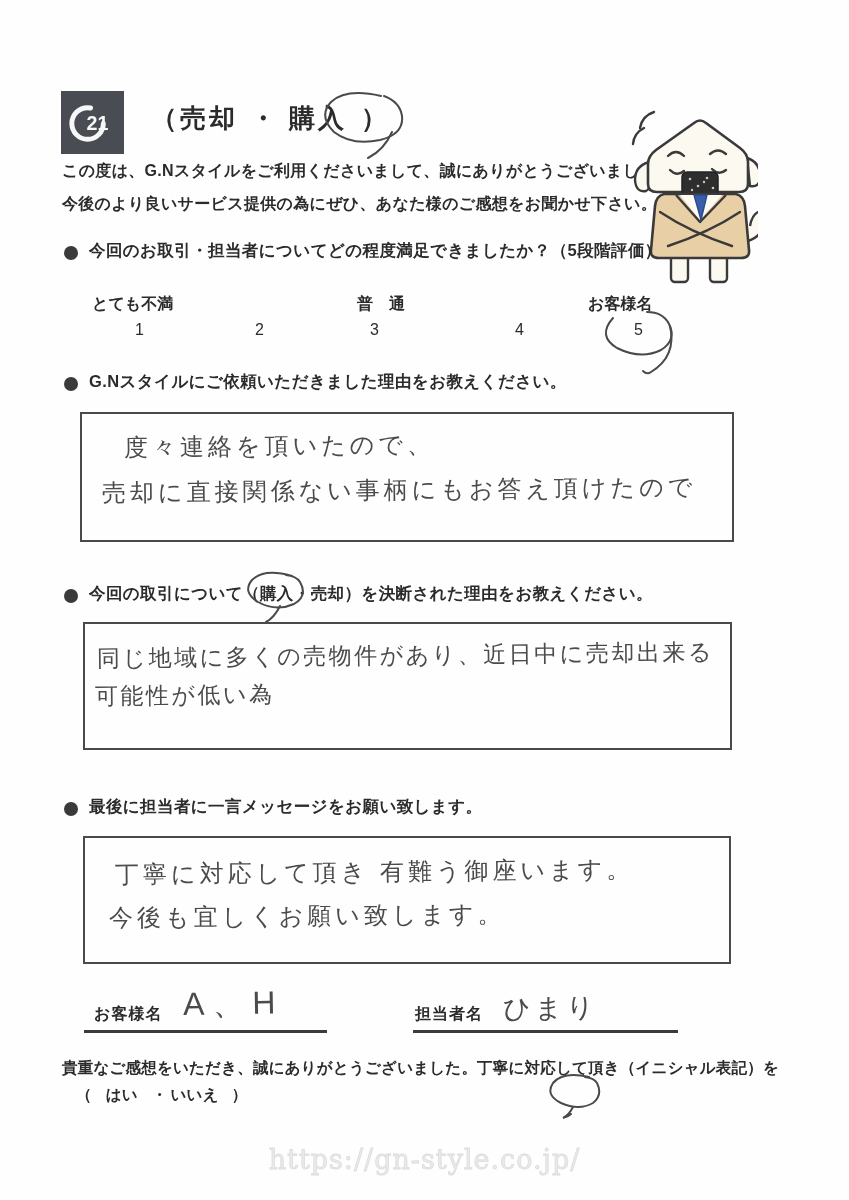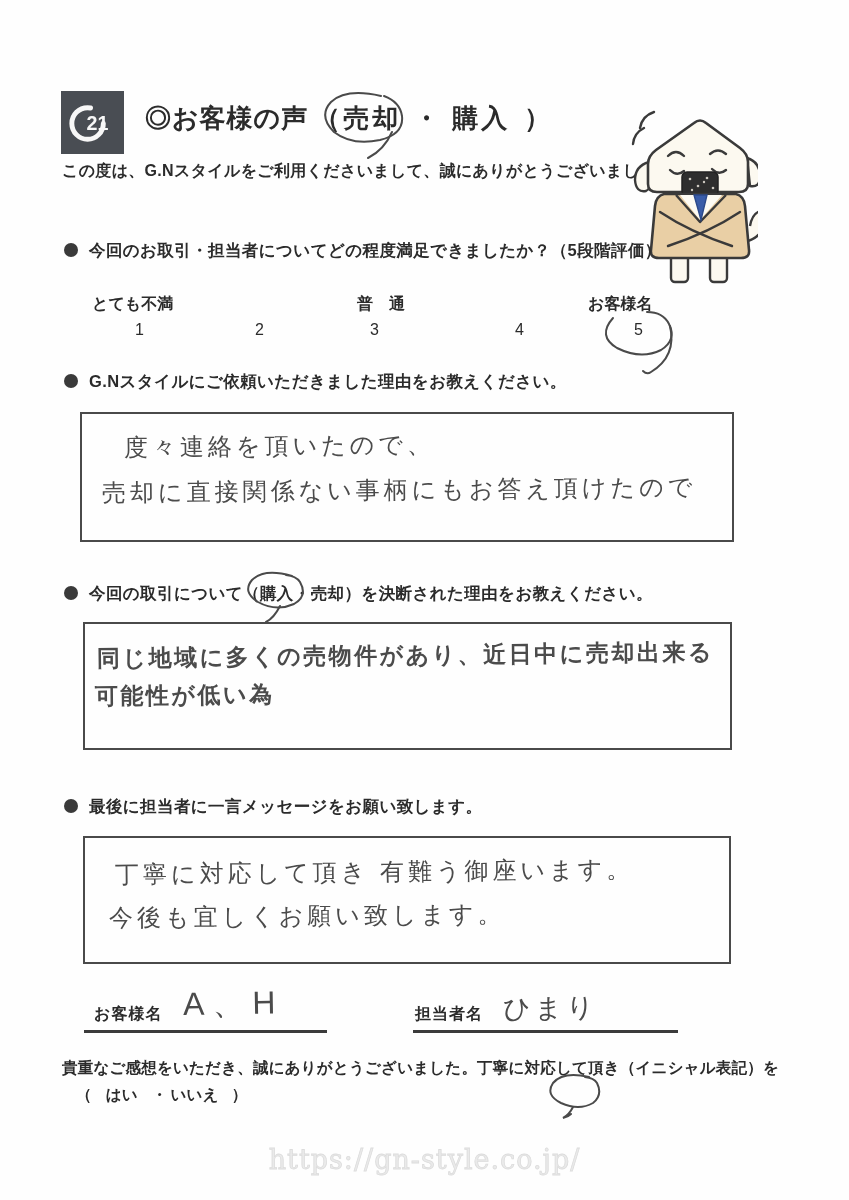--- a/index.html
+++ b/index.html
@@ -9,21 +9,21 @@
     font-family:"Liberation Sans",sans-serif;
   }
   .abs{position:absolute;}
   
   .title{font-size:26px;font-weight:bold;letter-spacing:1px;display:flex;align-items:center;white-space:nowrap;}
   .title .op{letter-spacing:3px;}
   .title .sep{margin:0 12px;}
   .title .p-open{margin:0 2px 0 6px;}
   .title .p-close{margin-left:14px;}
   .intro{font-size:16px;font-weight:bold;letter-spacing:0.3px;white-space:nowrap;}
-  .q-row{display:flex;align-items:flex-start;gap:11px;white-space:nowrap;}
+  .q-row{display:flex;align-items:center;gap:11px;white-space:nowrap;}
   .bullet{width:14px;height:14px;border-radius:50%;background:#3a3a3a;margin-top:3px;flex:none;}
   .q-text{font-size:16.5px;font-weight:bold;letter-spacing:0.4px;}
   .scale-label{font-size:16px;font-weight:bold;white-space:nowrap;}
   .scale-num{font-size:16px;}
   .answer-box{border:2px solid #4a4a4a;background:transparent;}
   .hand{font-size:24px;color:#4b4b4b;letter-spacing:4px;white-space:nowrap;transform:rotate(-0.6deg);}
   .hand-sm{font-size:23px;letter-spacing:2.5px;}
   .name-label{font-size:16px;font-weight:bold;letter-spacing:1px;white-space:nowrap;}
   .name-line{height:3px;background:#3b3b3b;}
   .hand-name{font-size:32px;color:#4b4b4b;letter-spacing:8px;white-space:nowrap;transform:rotate(-1deg);}
@@ -47,36 +47,36 @@
 
   <div class="abs" style="left:61px;top:91px;width:63px;height:47px;">
     <svg width="63" height="63" viewBox="0 0 64 64">
       <rect x="0" y="0" width="64" height="64" fill="#494d53"></rect>
       <circle cx="27" cy="33" r="16" fill="none" stroke="#f7f7f7" stroke-width="5" stroke-dasharray="78 23" stroke-linecap="round"></circle>
       <text x="37" y="40" text-anchor="middle" font-family="Liberation Sans, sans-serif" font-weight="bold" font-size="20" fill="#f7f7f7">21</text>
     </svg>
   </div>
 
   <div class="abs title" style="left:145px;top:101px;">
-    <span>◎お客様の声</span>
     <span class="p-open">（</span>
     <span class="op">売却</span>
     <span class="sep">・</span>
     <span class="op">購入</span>
     <span class="p-close">）</span>
   </div>
 
   <div class="abs annotation" style="left:318px;top:88px;">
     <svg width="92" height="74" viewBox="0 0 92 74" fill="none" stroke="#4a4a4a" stroke-width="2" stroke-linecap="round">
       <path d="M63,8 Q28,0 13,14 Q0,28 16,44 Q34,58 62,52 Q86,46 84,28 Q82,14 66,8"></path>
       <path d="M74,44 Q66,62 50,70"></path>
     </svg>
   </div>
 
   <div class="abs intro" style="left:62px;top:161px;">この度は、G.Nスタイルをご利用くださいまして、誠にありがとうございました。</div>
+  <div class="abs intro" style="left:62px;top:194px;">今後のより良いサービス提供の為にぜひ、あなた様のご感想をお聞かせ下さい。</div>
 
   <div class="abs" style="left:618px;top:100px;">
     <svg width="140" height="185" viewBox="0 0 140 185">
       <g fill="none" stroke="#3a3a3a" stroke-width="2.4" stroke-linecap="round">
         <path d="M36,12 Q24,16 22,28"></path>
         <path d="M26,28 Q16,33 15,44"></path>
       </g>
 
       <path d="M31,62 Q17,66 17,80 Q18,93 28,91 Q33,89 32,80 Z" stroke="#3a3a3a" stroke-width="2.4" fill="#fcf9f0"></path>
       <path d="M129,58 Q142,62 142,76 Q142,88 132,86 Z" stroke="#3a3a3a" stroke-width="2.4" fill="#fcf9f0"></path>
@@ -152,21 +152,21 @@
     <span class="bullet"></span>
     <span class="q-text"><span>今回の取引について（購入・</span><span>売却</span><span>）を決断された理由をお教えください。</span></span>
   </div>
 
   <div class="abs annotation" style="left:240px;top:568px;">
     <svg width="72" height="60" viewBox="0 0 72 60" fill="none" stroke="#4a4a4a" stroke-width="2" stroke-linecap="round">
       <path d="M52,8 Q24,0 12,12 Q2,24 18,34 Q36,44 54,36 Q68,28 60,14 Q56,8 46,7"></path>
       <path d="M40,38 Q34,50 26,54"></path>
     </svg>
   </div>
-  <div class="abs answer-box" style="left:83px;top:622px;width:645px;height:124px;font-weight:bold;">
+  <div class="abs answer-box" style="left:83px;top:622px;width:645px;height:124px;">
     <div class="abs hand hand-sm" style="left:12px;top:16px;">同じ地域に多くの売物件があり、近日中に売却出来る</div>
     <div class="abs hand hand-sm" style="left:10px;top:56px;">可能性が低い為</div>
   </div>
 
   <div class="abs q-row" style="left:64px;top:796px;">
     <span class="bullet"></span>
     <span class="q-text">最後に担当者に一言メッセージをお願い致します。</span>
   </div>
   <div class="abs answer-box" style="left:83px;top:836px;width:644px;height:124px;">
     <div class="abs hand" style="left:30px;top:18px;">丁寧に対応して頂き 有難う御座います。</div>

